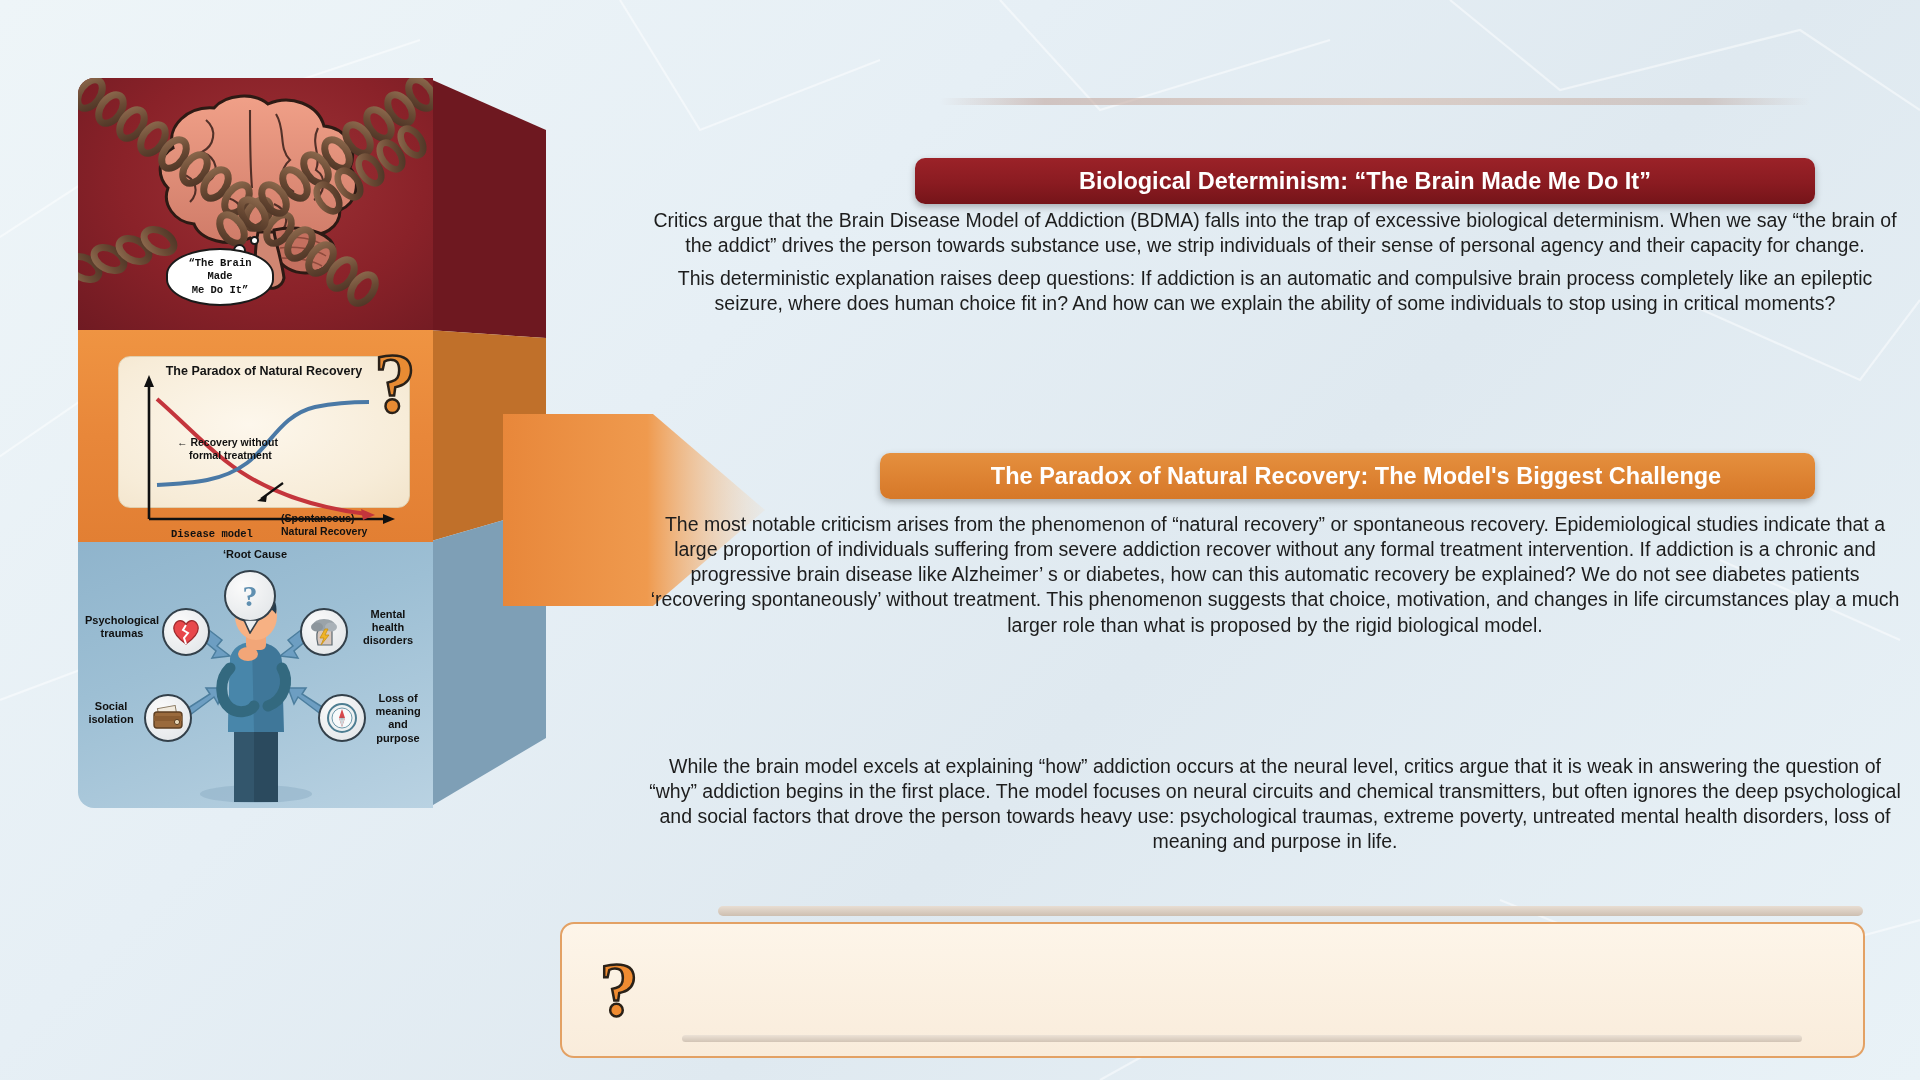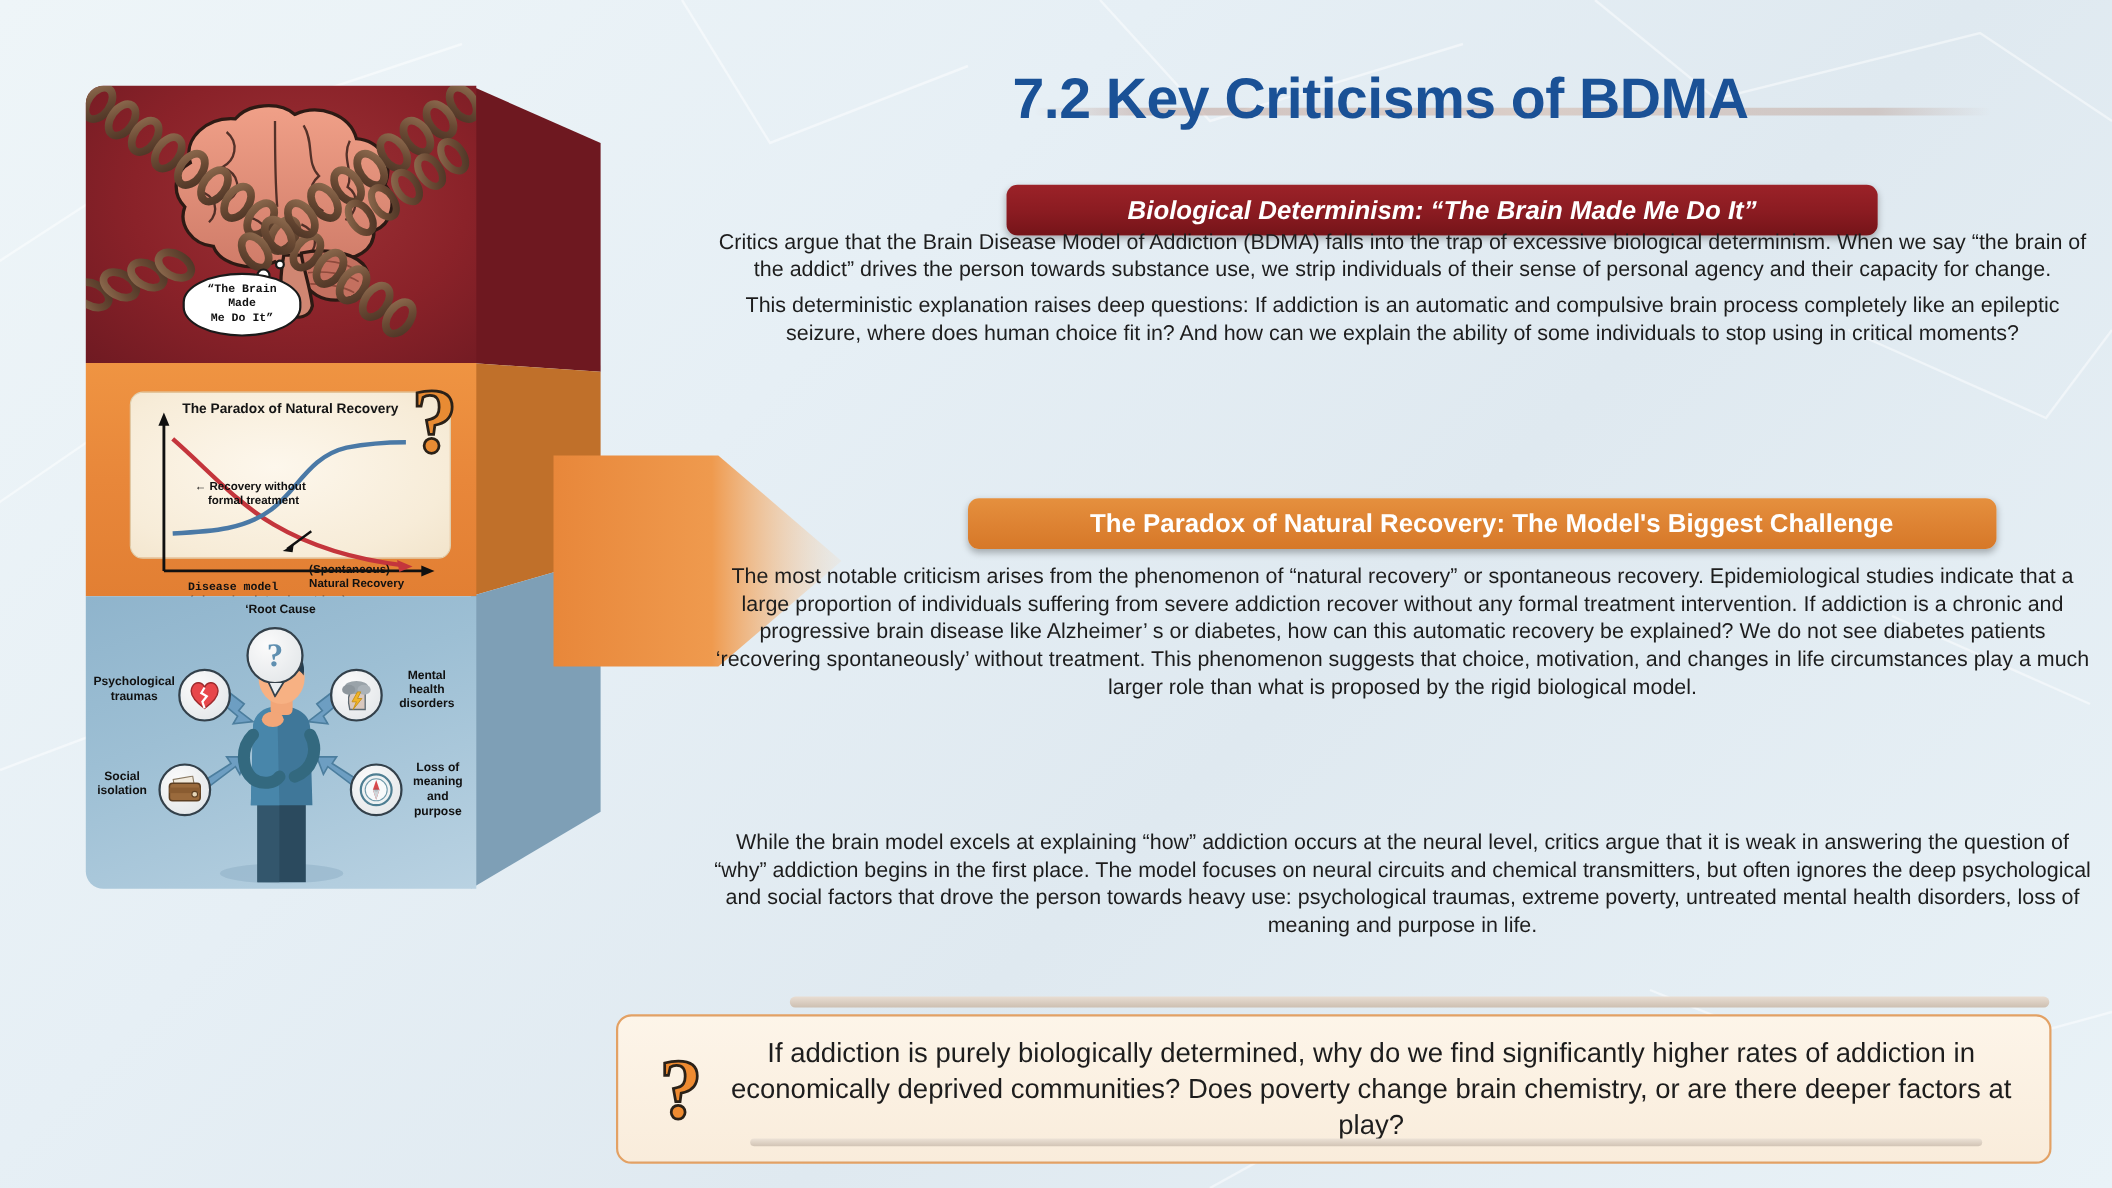--- a/index.html
+++ b/index.html
@@ -384,34 +384,32 @@
         <stop offset="100%" stop-color="#f7d3ad" stop-opacity=".15"></stop>
       </linearGradient>
     </defs>
     <polygon points="0,8 150,8 262,104 150,200 0,200" fill="url(#wg)"></polygon>
   </svg>
 </div>
 
 <div class="right">
 
   <div class="title-rule"></div>
-  <div class="title">7.2 Key Criticisms of BDMA</div>
-
-  <div class="banner b-red" style="left:275px; top:168px; width:792px;font-style:italic;">
+
+  <div class="banner b-red" style="left:275px; top:158px; width:900px;">
     <span>Biological Determinism:  “The Brain Made Me Do It”</span>
   </div>
   <div class="para" style="top:266px;">This deterministic explanation raises deep questions: If addiction is an automatic and compulsive brain process completely like an epileptic seizure, where does human choice fit in? And how can we explain the ability of some individuals to stop using in critical moments?</div>
   <div class="para" style="top:208px;">Critics argue that the Brain Disease Model of Addiction (BDMA) falls into the trap of excessive biological determinism. When we say  “the brain of the addict”  drives the person towards substance use, we strip individuals of their sense of personal agency and their capacity for change.</div>
 
   <div class="banner b-orange" style="left:240px; top:453px; width:935px;">
     <span>The Paradox of Natural Recovery: The Model's Biggest Challenge</span>
   </div>
   <div class="para" style="top:512px;">The most notable criticism arises from the phenomenon of  “natural recovery”  or spontaneous recovery. Epidemiological studies indicate that a large proportion of individuals suffering from severe addiction recover without any formal treatment intervention. If addiction is a chronic and progressive brain disease like Alzheimer’ s or diabetes, how can this automatic recovery be explained? We do not see diabetes patients  ‘recovering spontaneously’  without treatment. This phenomenon suggests that choice, motivation, and changes in life circumstances play a much larger role than what is proposed by the rigid biological model.</div>
 
   <div class="para" style="top:754px;">While the brain model excels at explaining  “how”  addiction occurs at the neural level, critics argue that it is weak in answering the question of  “why”  addiction begins in the first place. The model focuses on neural circuits and chemical transmitters, but often ignores the deep psychological and social factors that drove the person towards heavy use: psychological traumas, extreme poverty, untreated mental health disorders, loss of meaning and purpose in life.</div>
 
   <div class="call-bar"></div>
   <div class="callout">
     <div class="callout-q">?</div>
-    <div class="callout-text">If addiction is purely biologically determined, why do we find significantly higher rates of addiction in economically deprived communities? Does poverty change brain chemistry, or are there deeper factors at play?</div>
     <div class="callout-inner-bar"></div>
   </div>
 </div>
 
 </body></html>

